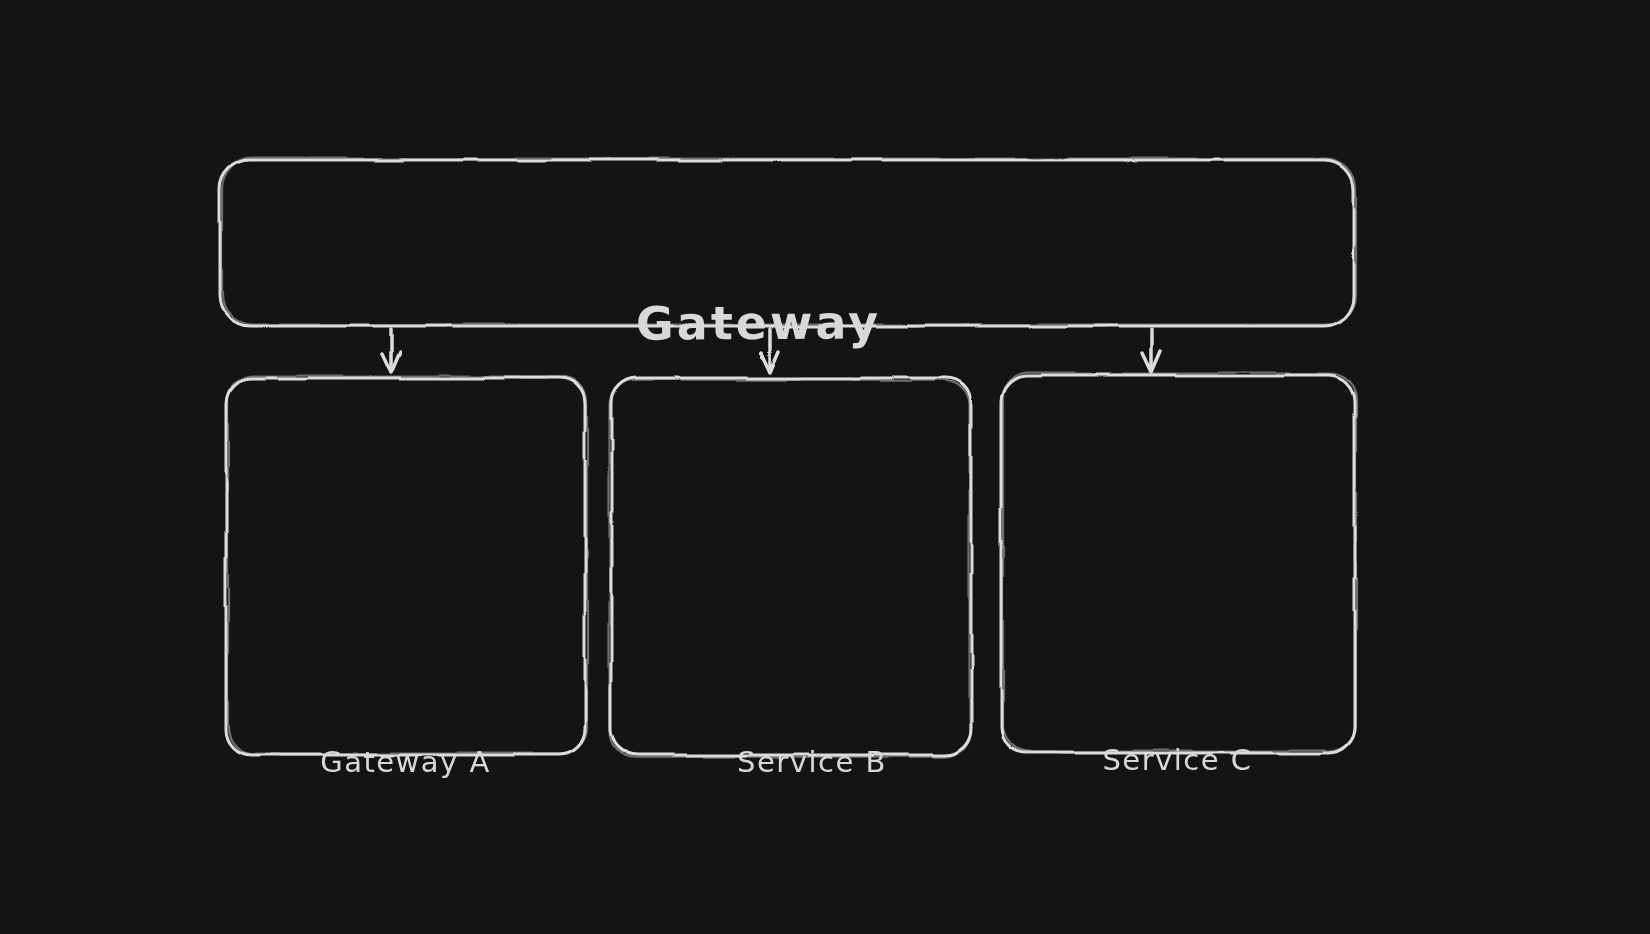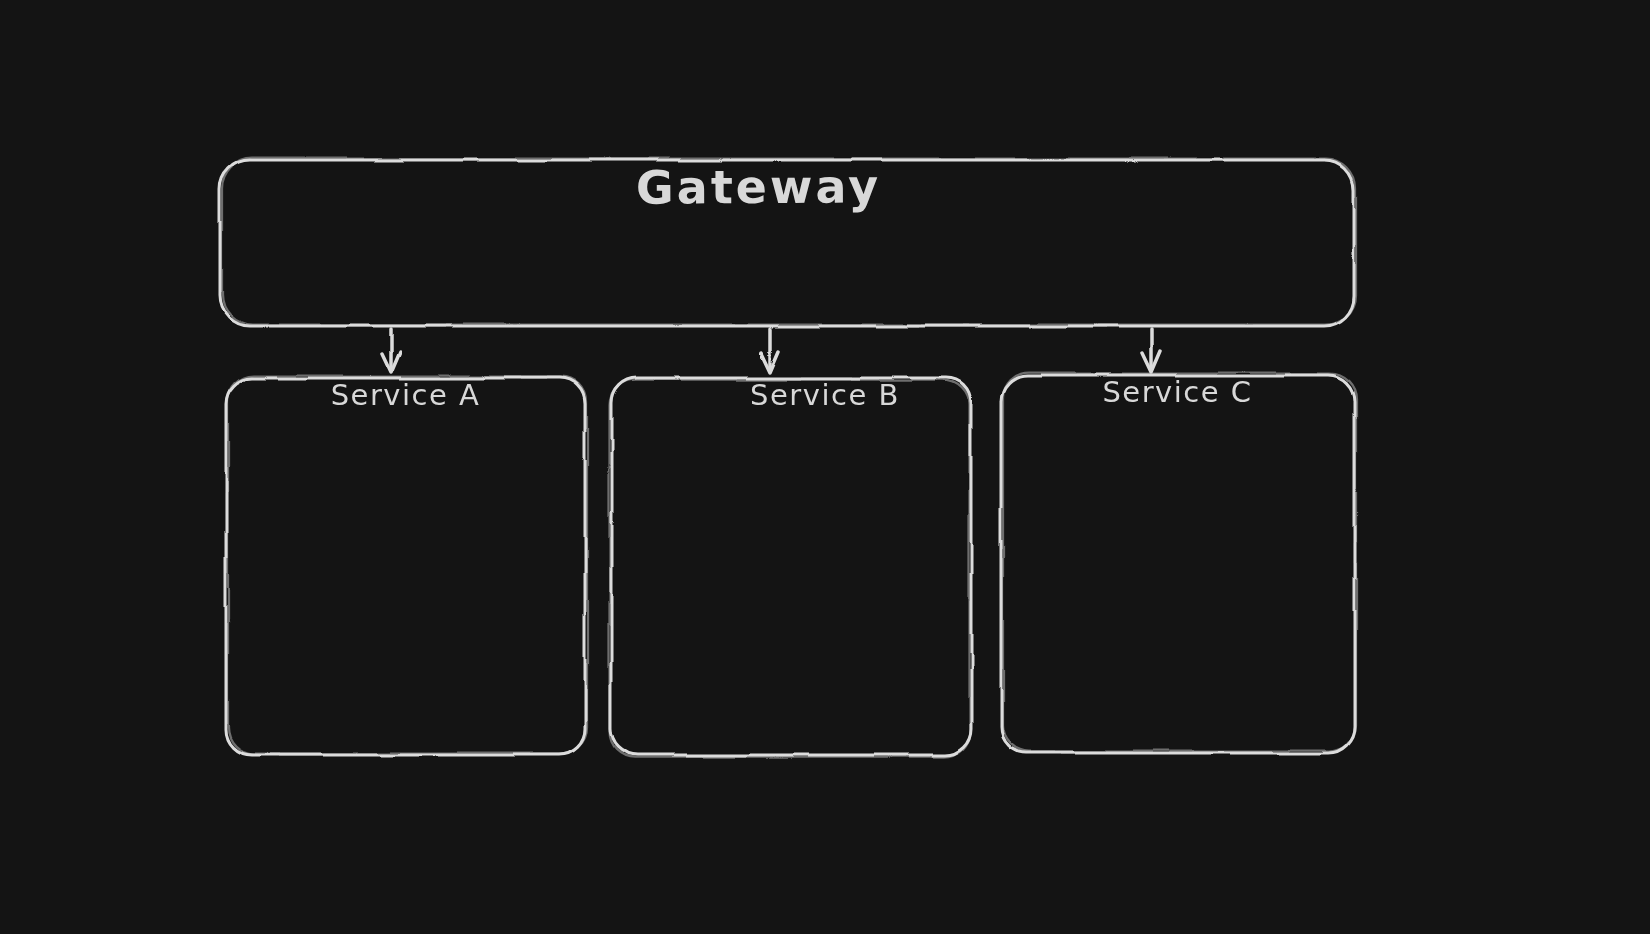--- a/index.html
+++ b/index.html
@@ -14,33 +14,34 @@
     background:var(--bg);
     overflow:hidden;
     font-family:"DejaVu Sans","Liberation Sans",sans-serif;
   }
   svg.scene{position:absolute;left:0;top:0;width:1650px;height:934px;display:block;}
   .shape{stroke:var(--stroke);fill:none;stroke-width:3;stroke-linecap:round;stroke-linejoin:round;}
   .shape.pass2{opacity:.45;stroke-width:2.25;}
   .edge{stroke:var(--stroke);fill:none;stroke-width:3.5;stroke-linecap:round;stroke-linejoin:round;}
   .label{
     position:absolute;
-    display:flex;align-items:flex-start;justify-content:center;
+    display:flex;align-items:flex-end;justify-content:center;
     color:var(--text);
     pointer-events:none;
     letter-spacing:1.5px;
+    margin-top:24px;
   }
   .label.gateway{
     left:220px;top:160px;width:1134px;height:166px;
     font-size:46px;font-weight:bold;letter-spacing:3px;
   }
   .label.gateway .txt{transform:translateX(-28px) rotate(-0.3deg);display:inline-block;}
   .label.service{font-size:29px;}
   .label.svc-a{left:226px;top:378px;width:359px;height:377px;}
-  .label.svc-b{left:645px;top:378px;width:360px;height:377px;}
+  .label.svc-b{left:632px;top:378px;width:360px;height:377px;}
   .label.svc-c{left:1001px;top:375px;width:353px;height:378px;border-radius:13px;}
 </style>
 </head>
 <body>
 
 <div class="canvas">
 
   <svg class="scene" viewBox="0 0 1650 934">
     <defs>
       <filter id="rough-a" x="-6%" y="-6%" width="112%" height="112%">
@@ -84,21 +85,21 @@
     <g class="edge" filter="url(#rough-b)">
       <path d="M1151 329 L1151 370"></path>
       <path d="M1142 353 L1151 372 L1160 351"></path>
     </g>
   </svg>
 
   <div class="label gateway">
     <span class="txt">Gateway</span>
   </div>
   <div class="label service svc-a">
-    <span class="txt">Service A</span>
+    <span class="txt">Gateway A</span>
   </div>
   <div class="label service svc-b">
     <span class="txt">Service B</span>
   </div>
   <div class="label service svc-c">
     <span class="txt">Service C</span>
   </div>
 
 </div>
 

